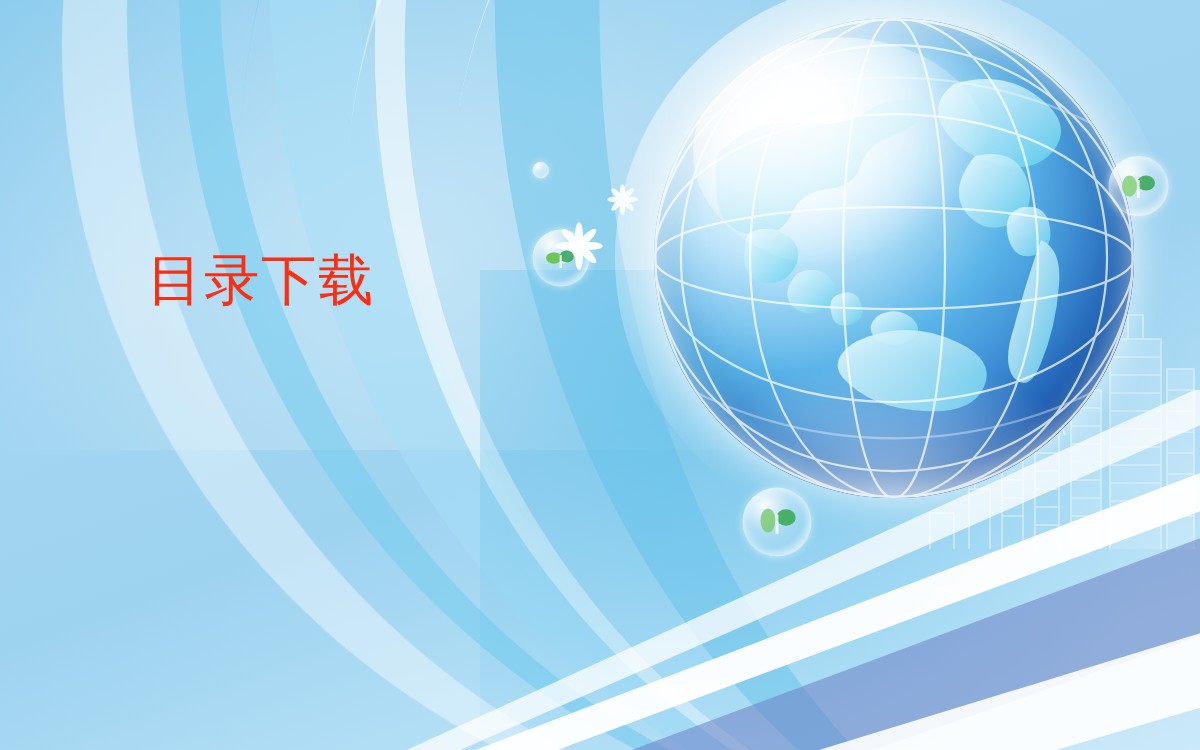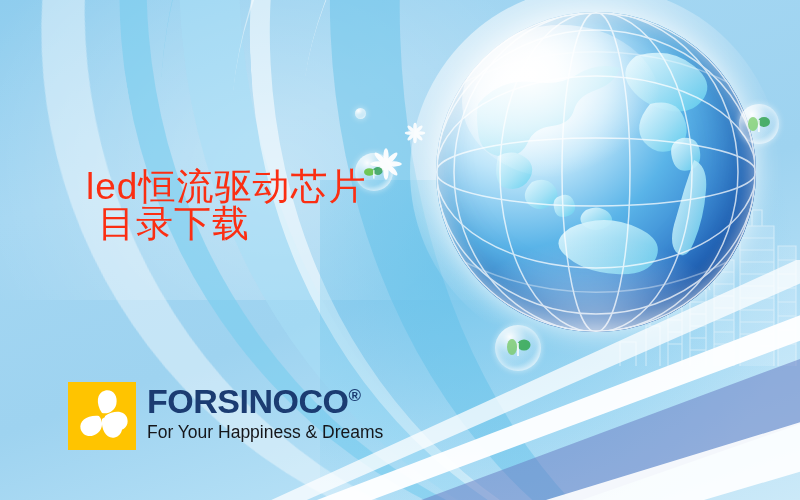--- a/index.html
+++ b/index.html
@@ -280,34 +280,17 @@
   <div class="bubble" style="left:355px;top:108px;width:11px;height:11px;"></div>
 
   <svg class="stripes" viewBox="0 0 640 300" preserveAspectRatio="none">
     <polygon points="-40,300 640,40 640,66 10,300" fill="#ffffff" opacity=".95"></polygon>
     <polygon points="60,300 640,84 640,150 210,300" fill="#6a7fc4" opacity=".55"></polygon>
     <polygon points="150,300 640,150 640,200 300,300" fill="#ffffff" opacity=".9"></polygon>
     <polygon points="-60,300 640,-20 640,6 -30,300" fill="#ffffff" opacity=".75"></polygon>
   </svg>
 
   <div id="headline">
-    <div class="ln ln1">led恒流驱动芯片</div>
     <div class="ln ln2">目录下载</div>
   </div>
 
-  <div id="logo">
-    <div class="mark">
-      <svg viewBox="0 0 68 68" width="68" height="68">
-        <g fill="#ffffff">
-          <path d="M34 31 C30 20 34 10 42 10 C50 10 54 18 50 26 C47 32 40 34 34 31 Z" transform="rotate(-14 34 31)"></path>
-          <path d="M31 34 C20 30 10 34 10 42 C10 50 18 54 26 50 C32 47 34 40 31 34 Z" transform="rotate(-14 31 34)"></path>
-          <path d="M37 34 C48 30 58 34 58 42 C58 50 50 54 42 50 C36 47 34 40 37 34 Z" transform="rotate(-14 37 34)"></path>
-          <path d="M34 37 C30 48 34 58 42 58 C50 58 54 50 50 42 C47 36 40 34 34 37 Z" transform="rotate(-14 34 37)"></path>
-        </g>
-      </svg>
-    </div>
-    <div class="logotext">
-      <div class="brand"><span>FORSINOCO</span><span class="reg">®</span></div>
-      <div class="tagline">For Your Happiness &amp; Dreams</div>
-    </div>
-  </div>
 
 </div>
 
 </body></html>

